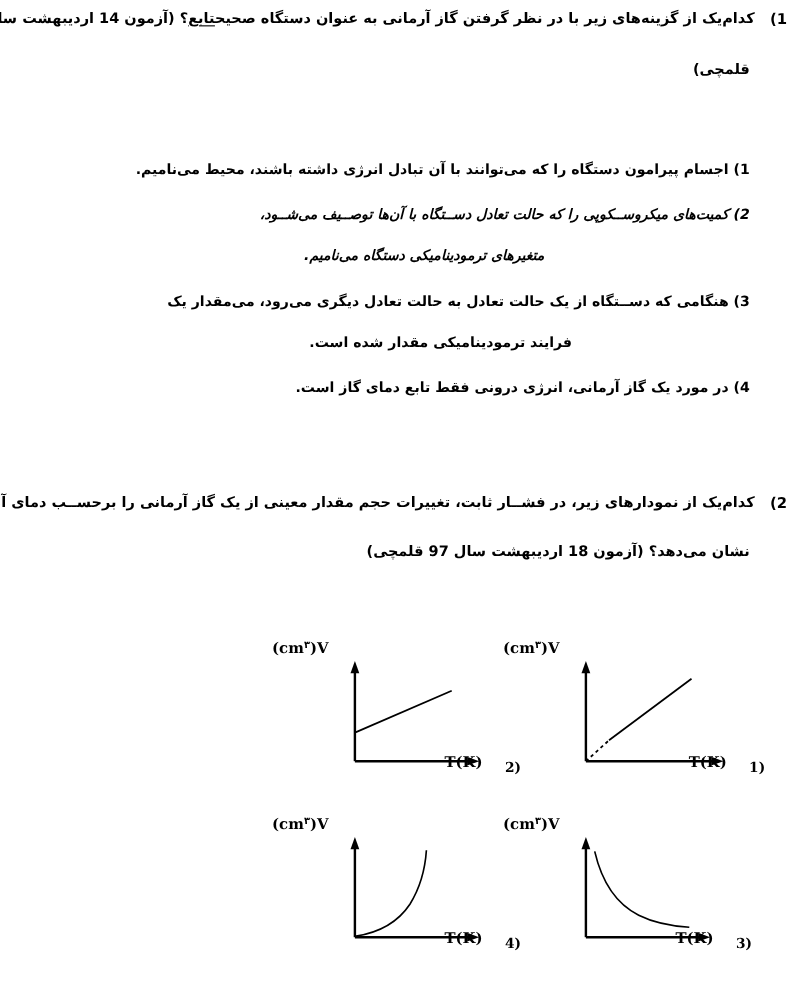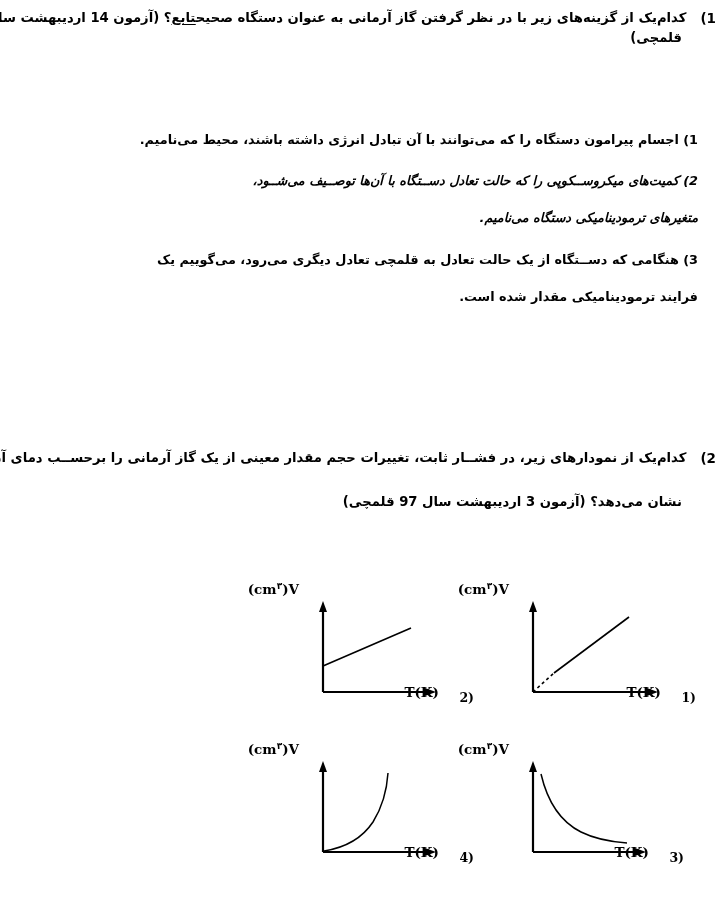--- a/index.html
+++ b/index.html
@@ -46,46 +46,48 @@
     flex: 1 1 auto;
   }
   .q-line {
     font-size: 13.2px;
     font-weight: 700;
     line-height: 1.55;
     letter-spacing: 0.1px;
     white-space: nowrap;
   }
   .q-line.second {
+    margin-top: 26px;
   }
   u.neg {
     text-decoration: underline;
     text-underline-offset: 2px;
   }
 
   
   .options {
     position: absolute;
-    right: 28px;
+    right: 44px;
     left: 30px;
     direction: rtl;
     text-align: right;
+    margin-top: 15px;
   }
   .option {
     font-size: 12.8px;
     font-weight: 700;
     line-height: 1.5;
     white-space: nowrap;
   }
   .option .opt-wrap {
     display: block;
   }
   .option .cont {
     display: block;
-    text-align: right;
+    text-align: center;
     padding-left: 60px;
     margin-top: 18px;
   }
 
   
   .graphs {
     position: absolute;
   }
   .graph-cell {
     position: absolute;
@@ -142,35 +144,41 @@
       <span class="opt-wrap">
         <span>2)</span>
         <span>کمیت‌های میکروســکوپی را که حالت تعادل دســتگاه با آن‌ها توصــیف می‌شــود،</span>
       </span>
       <span class="cont">متغیرهای ترمودینامیکی دستگاه می‌نامیم.</span>
     </div>
 
     <div class="option" style="margin-bottom:22px;">
       <span class="opt-wrap">
         <span>3)</span>
-        <span>هنگامی که دســتگاه از یک حالت تعادل به قلمچی تعادل دیگری می‌رود، می‌گوییم یک</span>
+        <span>هنگامی که دســتگاه از یک حالت تعادل به حالت تعادل دیگری می‌رود، می‌مقدار یک</span>
       </span>
       <span class="cont" style="padding-left:90px;">فرایند ترمودینامیکی مقدار شده است.</span>
     </div>
 
+    <div class="option">
+      <span class="opt-wrap">
+        <span>4)</span>
+        <span>در مورد یک گاز آرمانی، انرژی درونی فقط تابع دمای گاز است.</span>
+      </span>
+    </div>
   </div>
 
   <div class="question" style="top:448px; right:10px; left:8px;">
     <div class="q-row">
       <div class="q-num">2)</div>
       <div class="q-body">
         <div class="q-line">کدام‌یک از نمودارهای زیر، در فشــار ثابت، تغییرات حجم مقدار معینی از یک گاز آرمانی را برحســب دمای آن به درســتی</div>
       </div>
     </div>
-    <div class="q-line second" style="padding-right:34px; margin-top:24px;">نشان می‌دهد؟ (آزمون 3 اردیبهشت سال 97 قلمچی)</div>
+    <div class="q-line second" style="padding-right:34px; margin-top:24px;">نشان می‌دهد؟ (آزمون 18 اردیبهشت سال 97 قلمچی)</div>
   </div>
 
   <div class="graphs" style="top:570px; left:0; right:0; height:330px;">
 
     <div class="graph-cell" style="top:0px; right:20px;">
       <svg width="215" height="150" viewBox="0 0 215 150" dir="ltr">
 
         <text class="axis-label" x="18" y="24">
           <tspan>V(cm</tspan><tspan class="axis-sup" dy="-5">٣</tspan><tspan dy="5">)</tspan>
         </text>

